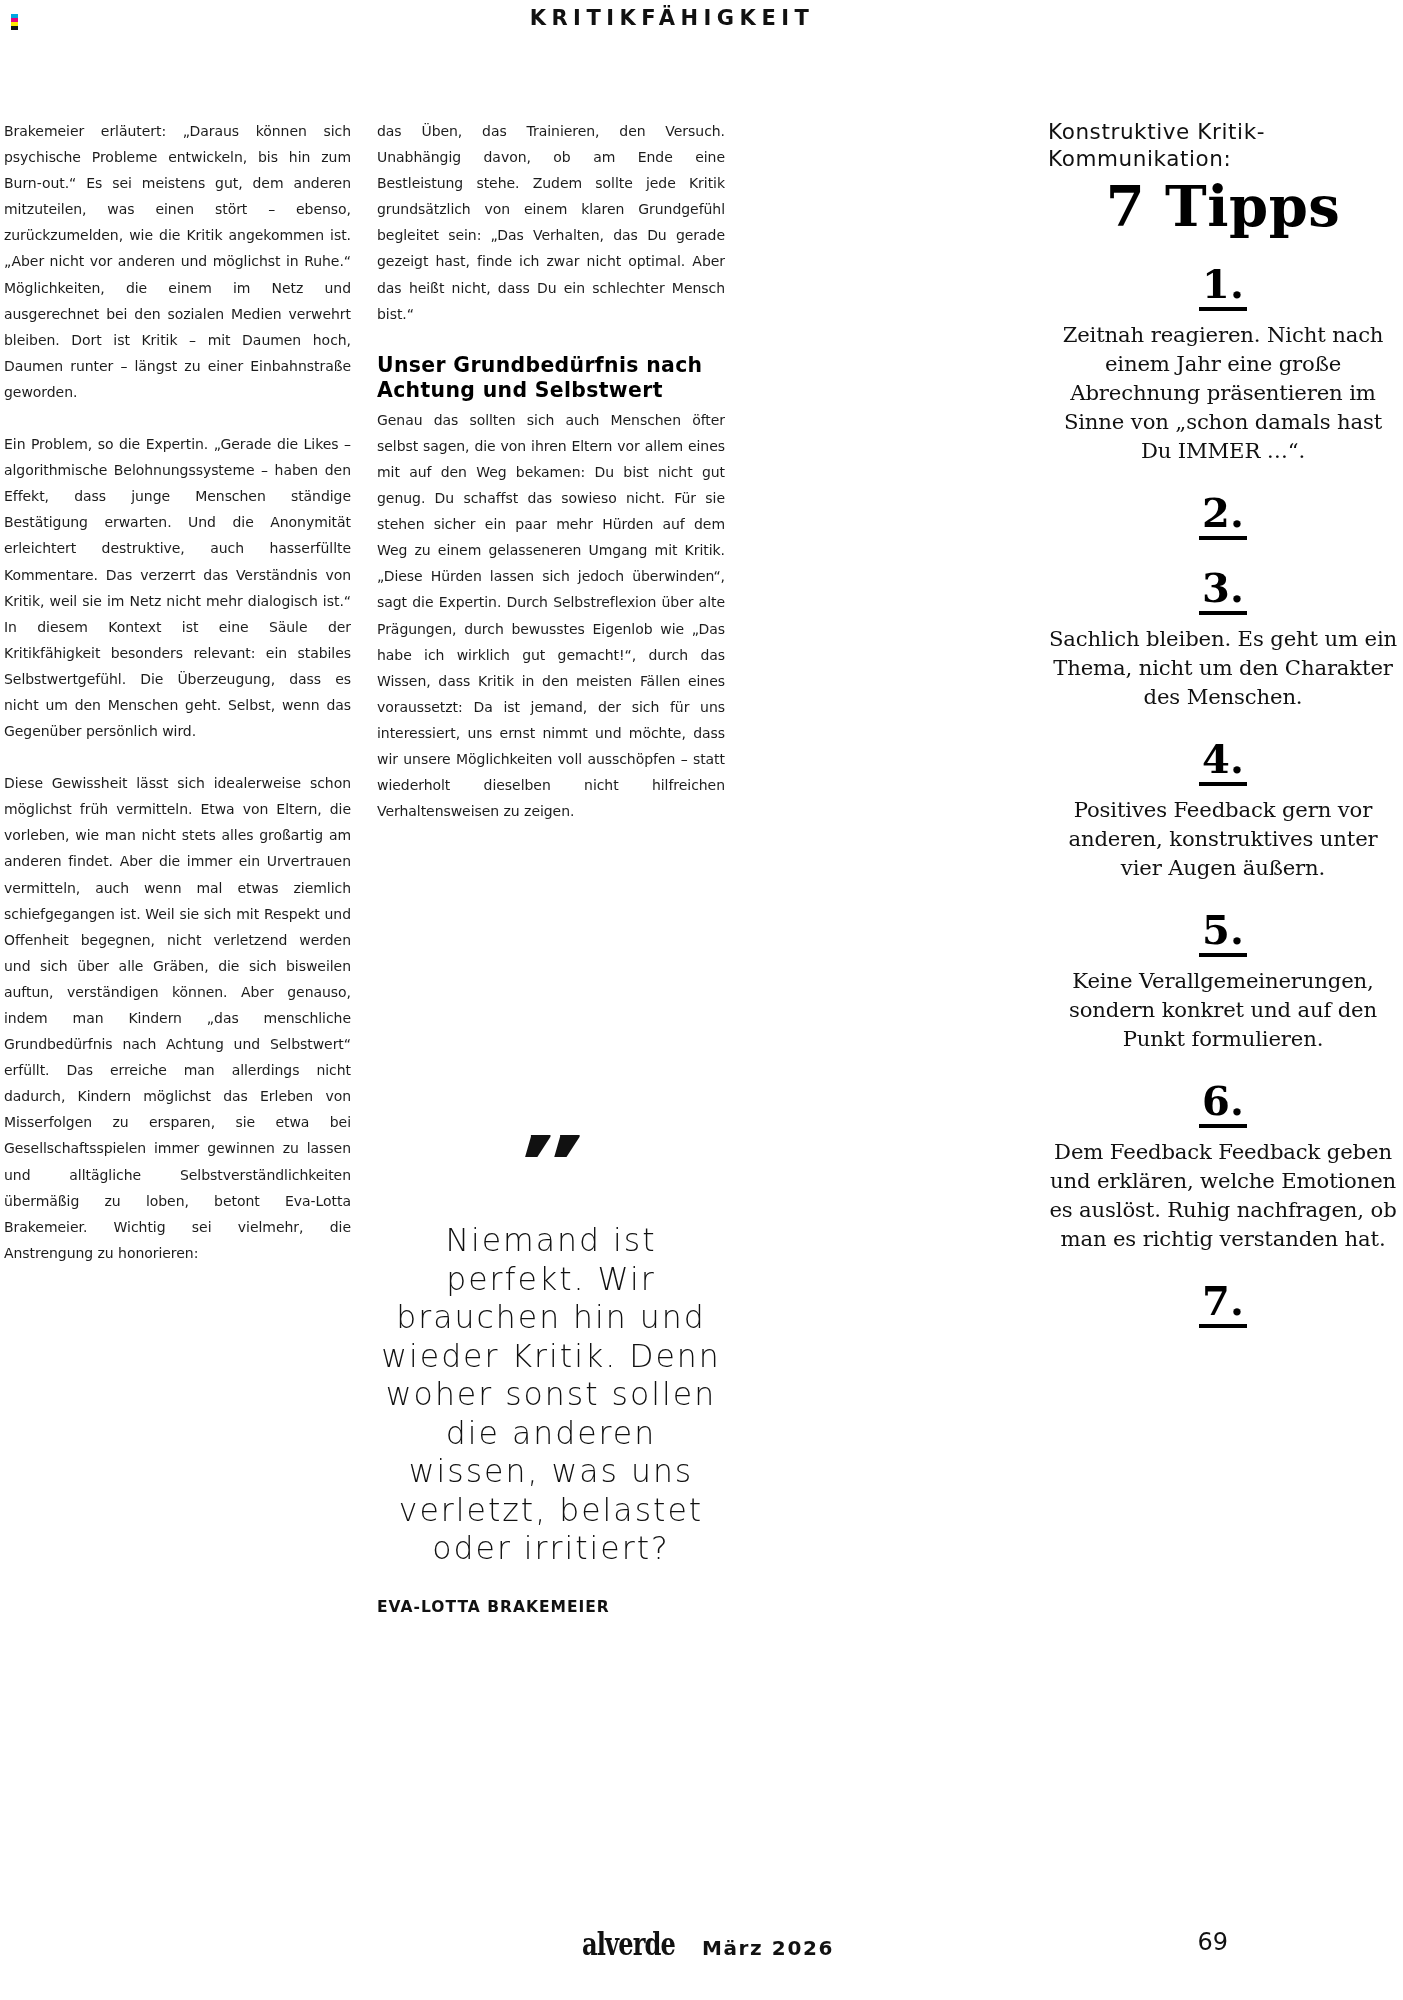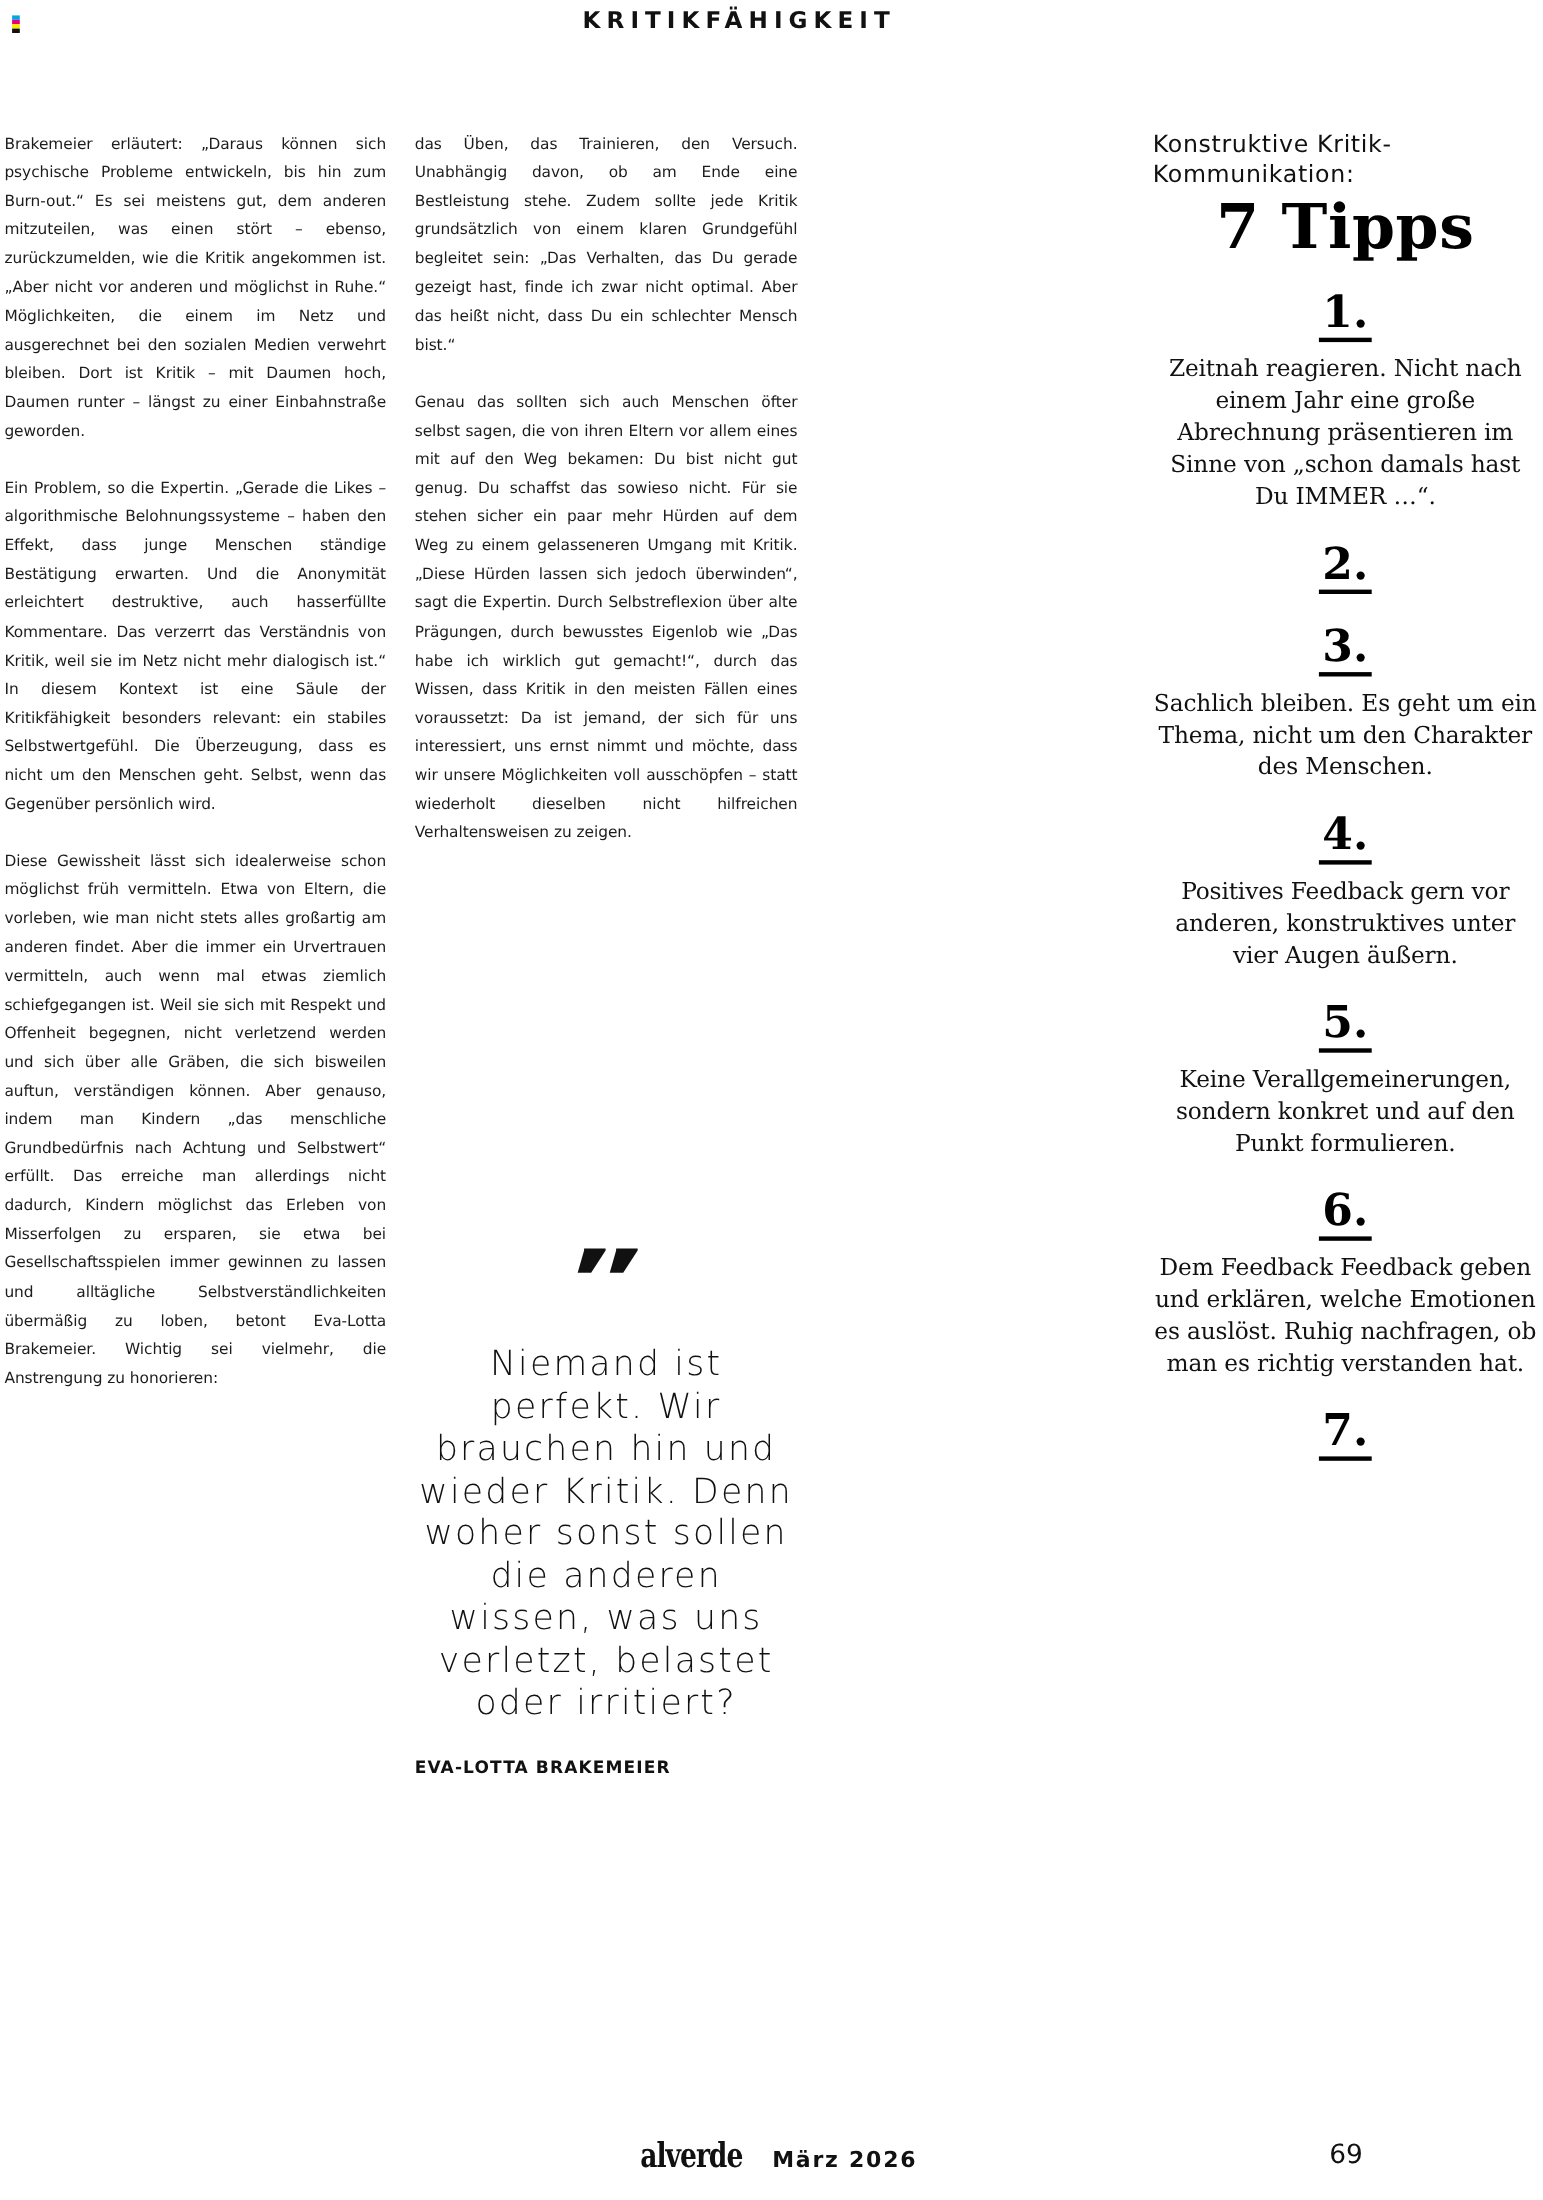--- a/index.html
+++ b/index.html
@@ -141,21 +141,21 @@
     font-size:21.2px;
     line-height:29px;
     color:#111;
     margin-top:9px;
     text-align:center;
     letter-spacing:-0.15px;
   }
 
   
   .footer{
-    position:absolute;left:0;bottom:18px;width:1250px;height:40px;padding-left:11px;
+    position:absolute;left:0;bottom:34px;width:1250px;height:40px;
   }
   .footer-center{
     position:absolute;left:0;top:0;width:1403px;
     text-align:center;
     display:flex;justify-content:center;align-items:baseline;gap:14px;
   }
   .brand{
     font-family:"DejaVu Serif", serif;
     font-weight:700;
     font-size:31px;
@@ -195,20 +195,21 @@
   <div class="running-head">KRITIKFÄHIGKEIT</div>
 
   <div class="col col-1">
     <p class="body-text">Brakemeier erläutert: „Daraus können sich psychische Probleme entwickeln, bis hin zum Burn-out.“ Es sei meistens gut, dem anderen mitzuteilen, was einen stört – ebenso, zurückzumelden, wie die Kritik angekommen ist. „Aber nicht vor anderen und möglichst in Ruhe.“ Möglichkeiten, die einem im Netz und ausgerechnet bei den sozialen Medien verwehrt bleiben. Dort ist Kritik – mit Daumen hoch, Daumen runter – längst zu einer Einbahnstraße geworden.</p>
     <p class="body-text">Ein Problem, so die Expertin. „Gerade die Likes – algorithmische Belohnungssysteme – haben den Effekt, dass junge Menschen ständige Bestätigung erwarten. Und die Anonymität erleichtert destruktive, auch hasserfüllte Kommentare. Das verzerrt das Verständnis von Kritik, weil sie im Netz nicht mehr dialogisch ist.“ In diesem Kontext ist eine Säule der Kritikfähigkeit besonders relevant: ein stabiles Selbstwertgefühl. Die Überzeugung, dass es nicht um den Menschen geht. Selbst, wenn das Gegenüber persönlich wird.</p>
     <p class="body-text">Diese Gewissheit lässt sich idealerweise schon möglichst früh vermitteln. Etwa von Eltern, die vorleben, wie man nicht stets alles großartig am anderen findet. Aber die immer ein Urvertrauen vermitteln, auch wenn mal etwas ziemlich schiefgegangen ist. Weil sie sich mit Respekt und Offenheit begegnen, nicht verletzend werden und sich über alle Gräben, die sich bisweilen auftun, verständigen können. Aber genauso, indem man Kindern „das menschliche Grundbedürfnis nach Achtung und Selbstwert“ erfüllt. Das erreiche man allerdings nicht dadurch, Kindern möglichst das Erleben von Misserfolgen zu ersparen, sie etwa bei Gesellschaftsspielen immer gewinnen zu lassen und alltägliche Selbstverständlichkeiten übermäßig zu loben, betont Eva-Lotta Brakemeier. Wichtig sei vielmehr, die Anstrengung zu honorieren:</p>
   </div>
 
   <div class="col col-2">
     <p class="body-text">das Üben, das Trainieren, den Versuch. Unabhängig davon, ob am Ende eine Bestleistung stehe. Zudem sollte jede Kritik grundsätzlich von einem klaren Grundgefühl begleitet sein: „Das Verhalten, das Du gerade gezeigt hast, finde ich zwar nicht optimal. Aber das heißt nicht, dass Du ein schlechter Mensch bist.“</p>
+    <h2 class="subhead">Unser Grundbedürfnis nach Achtung und Selbstwert</h2>
     <p class="body-text">Genau das sollten sich auch Menschen öfter selbst sagen, die von ihren Eltern vor allem eines mit auf den Weg bekamen: Du bist nicht gut genug. Du schaffst das sowieso nicht. Für sie stehen sicher ein paar mehr Hürden auf dem Weg zu einem gelasseneren Umgang mit Kritik. „Diese Hürden lassen sich jedoch überwinden“, sagt die Expertin. Durch Selbstreflexion über alte Prägungen, durch bewusstes Eigenlob wie „Das habe ich wirklich gut gemacht!“, durch das Wissen, dass Kritik in den meisten Fällen eines voraussetzt: Da ist jemand, der sich für uns interessiert, uns ernst nimmt und möchte, dass wir unsere Möglichkeiten voll ausschöpfen – statt wiederholt dieselben nicht hilfreichen Verhaltensweisen zu zeigen.</p>
   </div>
 
   <div class="pullquote">
     <span class="quote-glyph">”</span>
     <div class="quote-text">Niemand ist perfekt. Wir brauchen hin und wieder Kritik. Denn woher sonst sollen die anderen wissen, was uns verletzt, belastet oder irritiert?</div>
     <div class="quote-attrib">EVA-LOTTA BRAKEMEIER</div>
   </div>
 
   <div class="col col-3">

